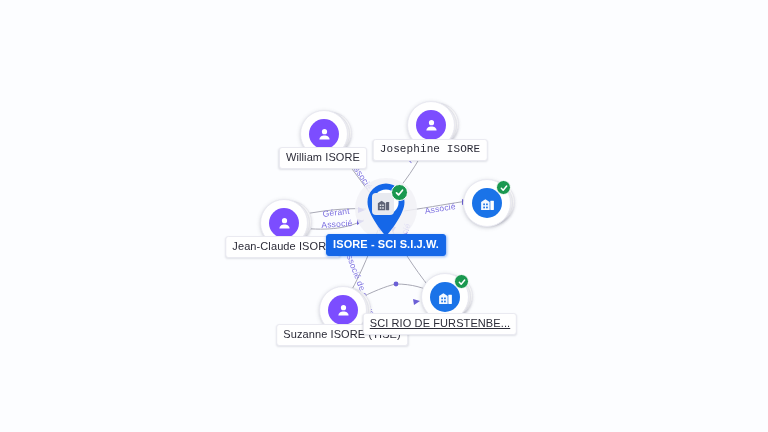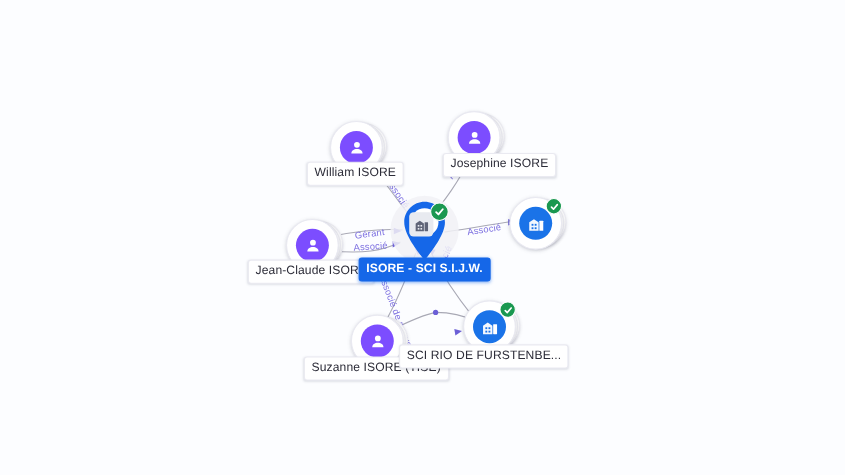--- a/index.html
+++ b/index.html
@@ -252,21 +252,21 @@
     <div class="stack s3"></div>
     <div class="disc">
       <div class="avatar-person">
         <svg width="17" height="17" viewBox="0 0 24 24" fill="#ffffff">
           <circle cx="12" cy="8" r="3.7"></circle>
           <path d="M4.8 19.2c0-3.6 3.3-5.7 7.2-5.7s7.2 2.1 7.2 5.7z"></path>
         </svg>
       </div>
     </div>
   </div>
-  <div class="label" style="left:454px; top:139px;">Josephine ISORE</div>
+  <div class="label" style="left:430px; top:139px;font-family:Liberation Mono, monospace;">Josephine ISORE</div>
 
   <div class="node" style="left:283px; top:222px; width:46px; height:46px;">
     <div class="stack s1"></div>
     <div class="stack s2"></div>
     <div class="stack s3"></div>
     <div class="disc">
       <div class="avatar-person">
         <svg width="17" height="17" viewBox="0 0 24 24" fill="#ffffff">
           <circle cx="12" cy="8" r="3.7"></circle>
           <path d="M4.8 19.2c0-3.6 3.3-5.7 7.2-5.7s7.2 2.1 7.2 5.7z"></path>
@@ -329,21 +329,21 @@
           <rect x="10" y="16.4" width="2.4" height="2.4" fill="#1a73e8"></rect>
         </svg>
       </div>
       <div class="verified">
         <svg width="8" height="8" viewBox="0 0 24 24" fill="none" stroke="#ffffff" stroke-width="4.5" stroke-linecap="round" stroke-linejoin="round">
           <polyline points="4,13 9.5,18.5 20,6"></polyline>
         </svg>
       </div>
     </div>
   </div>
-  <div class="label" style="left:440px; top:313px;">SCI RIO DE FURSTENBE...</div>
+  <div class="label" style="left:440px; top:313px;text-decoration:underline;">SCI RIO DE FURSTENBE...</div>
 
   <div class="node" style="left:386px; top:212px; width:56px; height:60px;">
     <div class="pin-wrap">
       <div class="pin-halo"></div>
       <svg class="pin" viewBox="0 0 44 56" xmlns="http://www.w3.org/2000/svg">
         <path d="M22 1.5C11.8 1.5 3.5 9.8 3.5 20c0 12.5 15 30 18.5 34.5C25.5 50 40.5 32.5 40.5 20c0-10.2-8.3-18.5-18.5-18.5z" fill="#1567e8"></path>
         <circle cx="22" cy="20" r="12.6" fill="#ffffff"></circle>
       </svg>
       <div class="pin-icon">
         <svg width="15" height="15" viewBox="0 0 24 24" fill="#5f6477">

